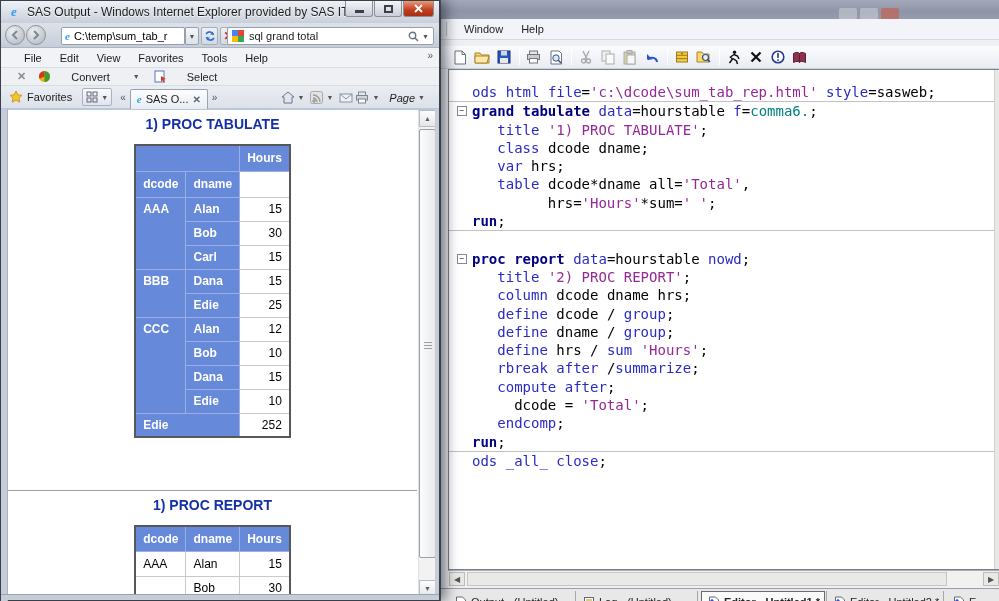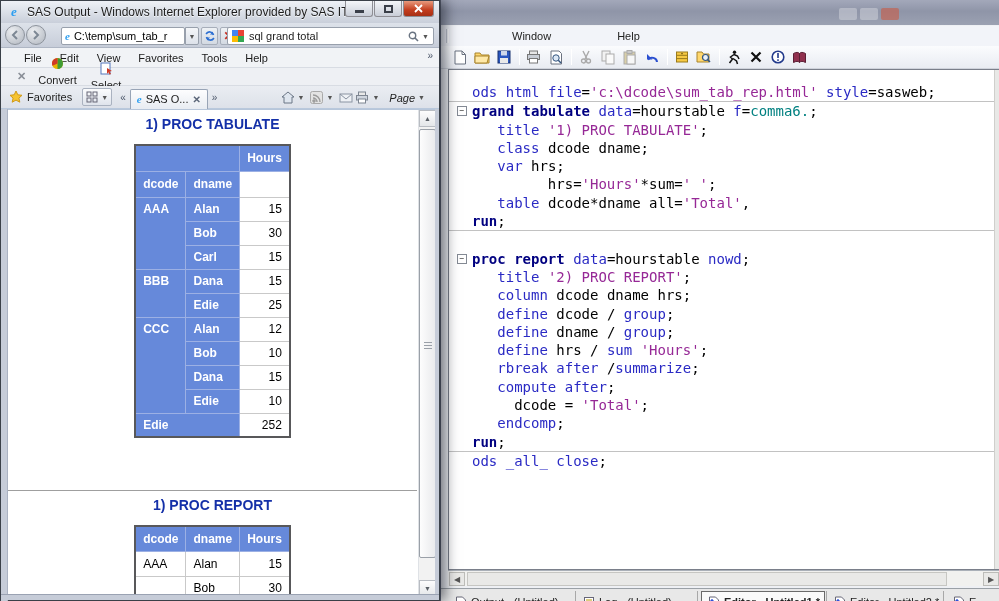--- a/index.html
+++ b/index.html
@@ -6,21 +6,21 @@
   html,body { width:999px; height:601px; overflow:hidden; }
   body { position:relative; font-family:"Liberation Sans",sans-serif; background:#9aa0b0; }
   #screen { position:absolute; inset:0; }
 
   
   #sas-window { position:absolute; left:440px; top:0; width:559px; height:601px; background:#eef0f4; border-left:1px solid #5a5f6e; }
   .sas-titlebar { position:absolute; left:0; top:0; width:100%; height:25px;
     background:linear-gradient(#a3a8ba,#8f95a8 45%,#9ba1b2); filter:blur(0.4px); }
   .ghost-btn { position:absolute; top:8px; width:18px; height:12px; border-radius:2px; background:rgba(255,255,255,.30); }
   .ghost-btn.close { background:rgba(205,85,60,.55); }
-  .sas-menubar { position:absolute; left:0; top:26px; width:100%; height:21px; background:#f2f4f9; border-bottom:1px solid #d4d8e0; display:flex; align-items:center;gap:48px; }
+  .sas-menubar { position:absolute; left:0; top:19px; width:100%; height:21px; background:#f2f4f9; border-bottom:1px solid #d4d8e0; display:flex; align-items:center; }
   .sas-menubar .grip { width:3px; height:14px; border-left:1px solid #c3c7d1; border-right:1px solid #fff; margin:0 6px 0 5px; }
   .sas-menu-item { font-size:11px; color:#222; padding:0 9px; }
   .sas-toolbar { position:absolute; left:0; top:46px; width:100%; height:23px; background:linear-gradient(#fbfcfe,#e9ecf2); border-bottom:1px solid #cfd3db; display:flex; align-items:center; padding-left:10px; }
   .tb-icon { width:17px; height:16px; margin-right:5px; display:flex; align-items:center; justify-content:center; }
   .tb-icon svg { display:block; }
   .tb-sep { width:1px; height:16px; background:#b9bdc6; border-right:1px solid #fff; margin:0 5px 0 2px; }
 
   .sas-editor { position:absolute; left:7px; top:69px; width:552px; height:501px; background:#fff; border:1px solid #7a7f8a; border-right:none; overflow:hidden; }
   #code-lines { position:absolute; left:23px; top:13px; right:8px; font:14px "DejaVu Sans Mono",monospace; line-height:18.3px; color:#000; }
   .code-line { white-space:pre; min-height:18.3px; position:relative; }
@@ -70,21 +70,21 @@
   .g-icon { width:12px; height:12px; display:grid; grid-template-columns:6px 6px; grid-template-rows:6px 6px; }
   .g-icon i { display:block; }
   .drop-caret { font-size:7px; color:#555; margin-left:3px; }
 
   .ie-menubar { position:absolute; left:0; top:47px; width:100%; height:20px; background:#f1f3f6; border-bottom:1px solid #d8dce3; display:flex; align-items:center; padding-left:14px; }
   .ie-menu-item { font-size:11px; color:#1a1a1a; padding:0 9px; }
   .overflow-chevron { position:absolute; right:6px; top:2px; font-size:10px; color:#4a5568; }
 
   .ie-commandbar { position:absolute; left:0; top:67px; width:100%; height:18px; background:#eef0f4; border-bottom:1px solid #d8dce3; display:flex; align-items:center; padding-left:16px; font-size:11px; color:#222; }
   .cmd-x { color:#8a8f98; font-weight:bold; font-size:11px; margin-right:12px; }
-  .cmd-item { display:flex; align-items:center; gap:4px; margin-right:14px;flex-direction:column; }
+  .cmd-item { display:flex; align-items:center; gap:20px; margin-right:14px; }
 
   .ie-favbar { position:absolute; left:0; top:85px; width:100%; height:23px; background:linear-gradient(#eaedf2,#dde1e9); border-bottom:1px solid #b9c8dc; display:flex; align-items:center; padding-left:8px; font-size:11px; color:#222; }
   .fav-label { margin:0 10px 0 4px; }
   .qt-btn { display:flex; align-items:center; border:1px solid #aab2c0; background:linear-gradient(#fbfcfd,#dfe4ec); border-radius:2px; height:18px; padding:0 3px; margin-right:4px; }
   .chev-btn { font-size:10px; color:#4a5568; padding:0 4px; }
   .ie-tab { display:flex; align-items:center; gap:4px; height:20px; padding:0 6px; background:linear-gradient(#fdfdfe,#e8ecf2); border:1px solid #98a4b6; border-bottom:none; border-radius:2px 2px 0 0; margin-top:3px; }
   .tab-close { color:#5a6578; font-size:10px; font-weight:bold; }
   .fav-right { position:absolute; right:10px; top:0; height:23px; display:flex; align-items:center; gap:2px; }
   .fav-right .drop-caret { margin:0 4px 0 1px; }
   .page-label { margin-left:4px;font-style:italic; }
@@ -234,22 +234,22 @@
       </div>
 
     <div class="sas-editor">
       <div id="code-lines">
           <div class="code-line"><span class="tk-kw">ods</span><span class="tk-txt"> </span><span class="tk-kw">html</span><span class="tk-txt"> </span><span class="tk-kw">file</span><span class="tk-txt">=</span><span class="tk-str">'c:\dcode\sum_tab_rep.html'</span><span class="tk-txt"> </span><span class="tk-kw">style</span><span class="tk-txt">=sasweb;</span></div>
           <div class="sec-sep"></div>
           <div class="code-line"><span class="fold-box">−</span><span class="tk-proc">grand tabulate</span><span class="tk-txt"> </span><span class="tk-kw">data</span><span class="tk-txt">=hourstable </span><span class="tk-kw">f</span><span class="tk-txt">=</span><span class="tk-fmt">comma6.</span><span class="tk-txt">;</span></div>
           <div class="code-line"><span class="tk-txt">   </span><span class="tk-kw">title</span><span class="tk-txt"> </span><span class="tk-str">'1) PROC TABULATE'</span><span class="tk-txt">;</span></div>
           <div class="code-line"><span class="tk-txt">   </span><span class="tk-kw">class</span><span class="tk-txt"> dcode dname;</span></div>
           <div class="code-line"><span class="tk-txt">   </span><span class="tk-kw">var</span><span class="tk-txt"> hrs;</span></div>
+          <div class="code-line"><span class="tk-txt">   </span><span class="tk-kw">table</span><span class="tk-txt"> dcode*dname all=</span><span class="tk-str">'Total'</span><span class="tk-txt">,</span></div>
           <div class="code-line"><span class="tk-txt">         hrs=</span><span class="tk-str">'Hours'</span><span class="tk-txt">*sum=</span><span class="tk-str">' '</span><span class="tk-txt">;</span></div>
-          <div class="code-line"><span class="tk-txt">   </span><span class="tk-kw">table</span><span class="tk-txt"> dcode*dname all=</span><span class="tk-str">'Total'</span><span class="tk-txt">,</span></div>
           <div class="code-line"><span class="tk-proc">run</span><span class="tk-txt">;</span></div>
           <div class="sec-sep"></div>
           <div class="code-line">&nbsp;</div>
           <div class="code-line"><span class="fold-box">−</span><span class="tk-proc">proc report</span><span class="tk-txt"> </span><span class="tk-kw">data</span><span class="tk-txt">=hourstable </span><span class="tk-kw">nowd</span><span class="tk-txt">;</span></div>
           <div class="code-line"><span class="tk-txt">   </span><span class="tk-kw">title</span><span class="tk-txt"> </span><span class="tk-str">'2) PROC REPORT'</span><span class="tk-txt">;</span></div>
           <div class="code-line"><span class="tk-txt">   </span><span class="tk-kw">column</span><span class="tk-txt"> dcode dname hrs;</span></div>
           <div class="code-line"><span class="tk-txt">   </span><span class="tk-kw">define</span><span class="tk-txt"> dcode / </span><span class="tk-kw">group</span><span class="tk-txt">;</span></div>
           <div class="code-line"><span class="tk-txt">   </span><span class="tk-kw">define</span><span class="tk-txt"> dname / </span><span class="tk-kw">group</span><span class="tk-txt">;</span></div>
           <div class="code-line"><span class="tk-txt">   </span><span class="tk-kw">define</span><span class="tk-txt"> hrs / </span><span class="tk-kw">sum</span><span class="tk-txt"> </span><span class="tk-str">'Hours'</span><span class="tk-txt">;</span></div>
           <div class="code-line"><span class="tk-txt">   </span><span class="tk-kw">rbreak</span><span class="tk-txt"> </span><span class="tk-kw">after</span><span class="tk-txt"> /</span><span class="tk-kw">summarize</span><span class="tk-txt">;</span></div>

